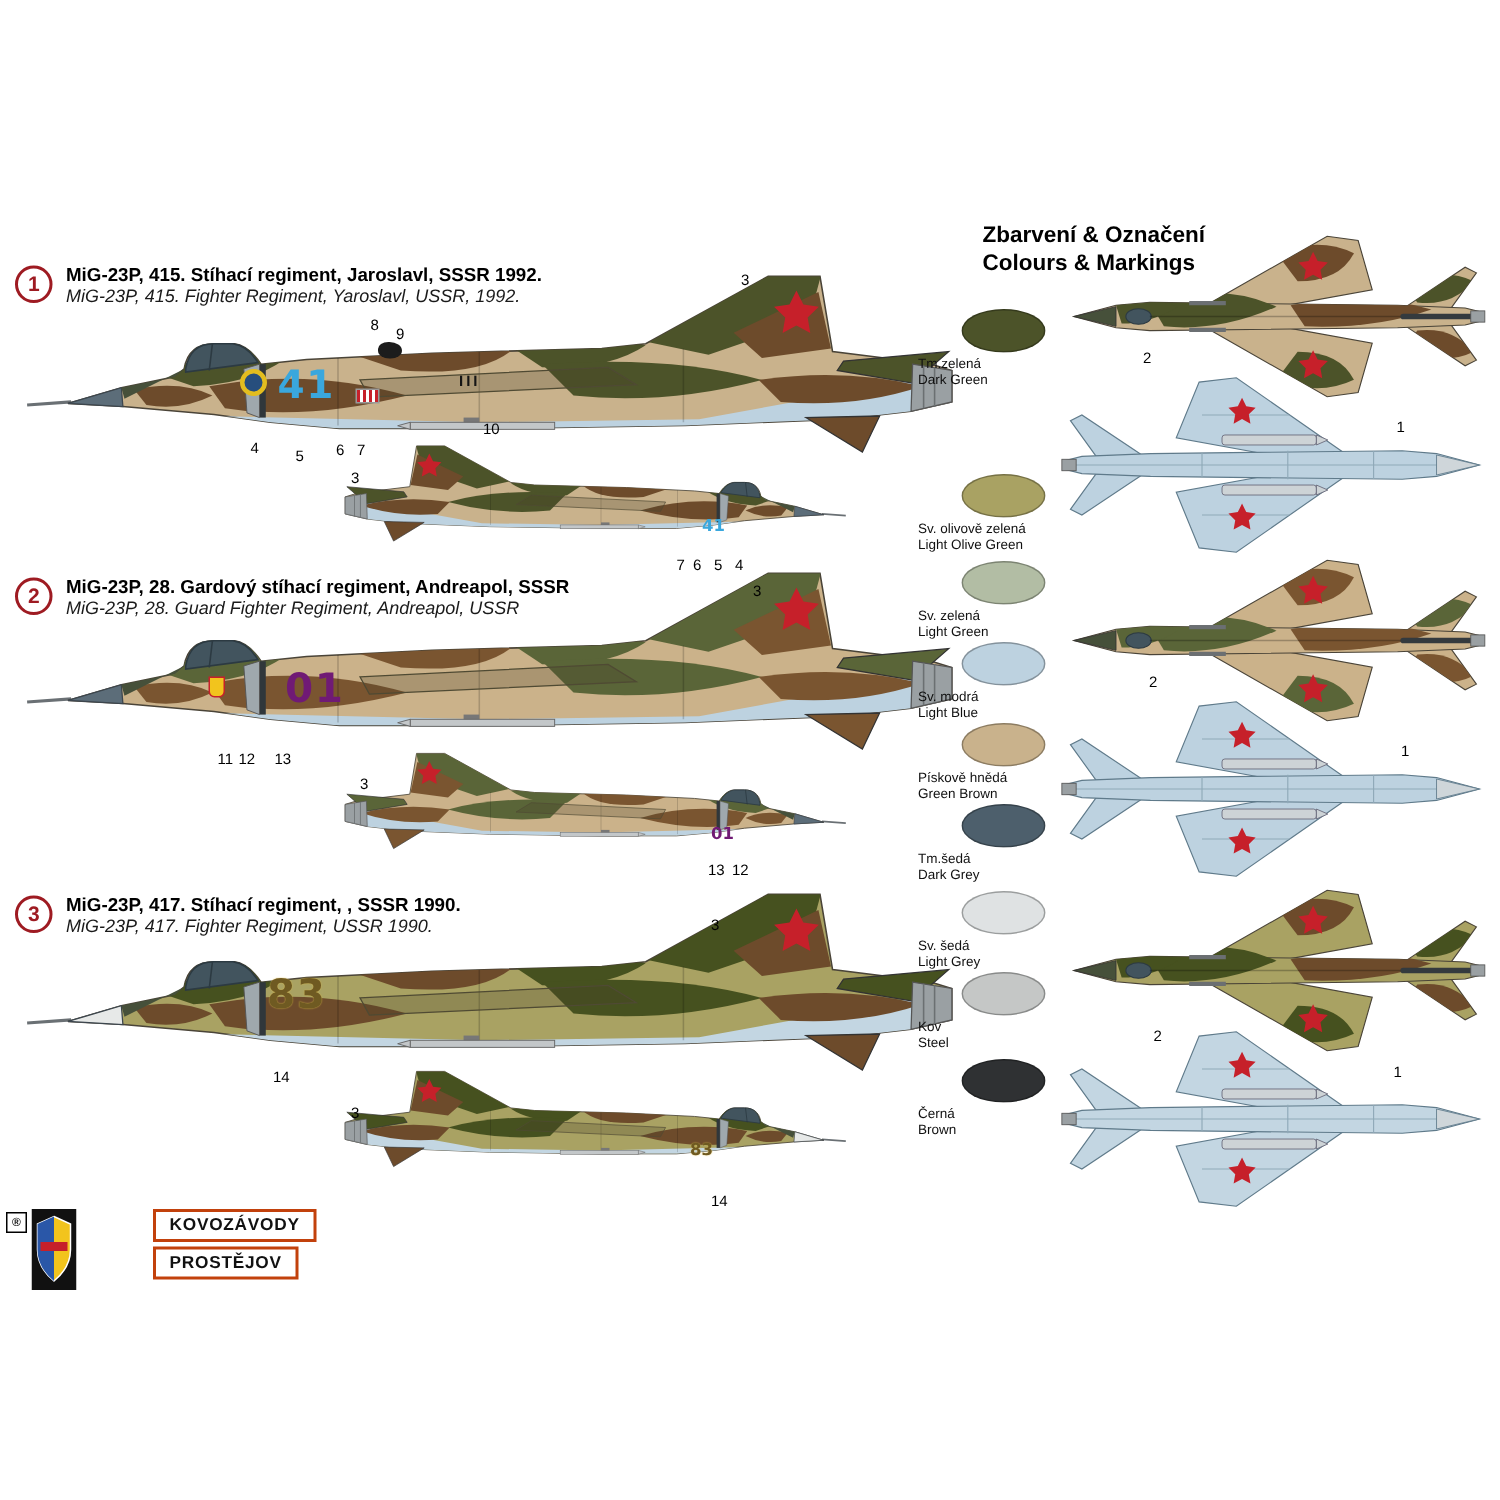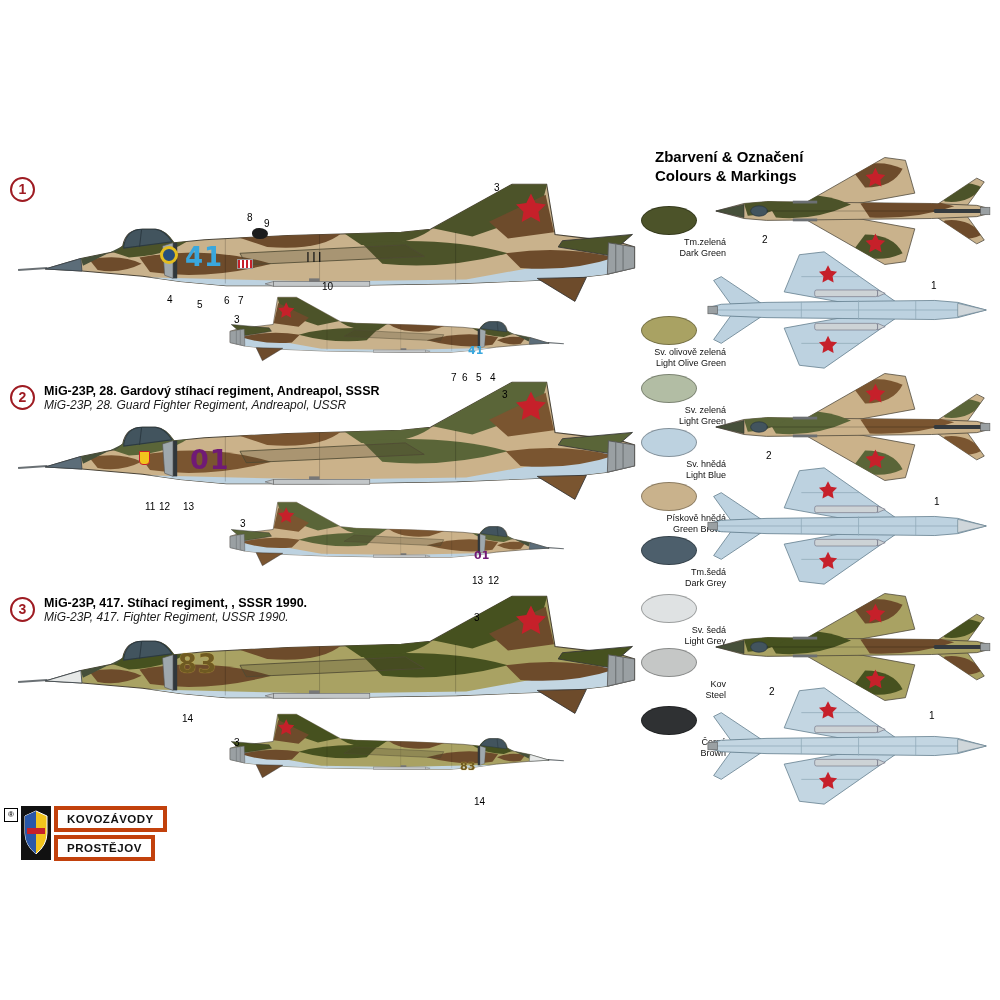--- a/index.html
+++ b/index.html
@@ -12,40 +12,40 @@
   .t1{font-weight:bold;font-size:12.5px;line-height:14px;color:#000;}
   .t2{font-style:italic;font-size:12px;line-height:14px;color:#1a1a1a;}
   
   .co{position:absolute;font-size:10px;line-height:10px;color:#000;}
   
   .tailnum{position:absolute;font-family:"DejaVu Sans",sans-serif;font-weight:bold;letter-spacing:1px;}
   .n1{color:#3aa7dd;font-size:26px;}
   .n2{color:#701a75;font-size:27px;}
   .n3{color:#6f5a22;font-size:27px;text-shadow:0 0 1px #d7b74a;}
   .nsmall{font-size:11px;letter-spacing:0;}
-  .aux{position:absolute;font-weight:normal;font-size:14px;letter-spacing:2px;color:#151515;}
+  .aux{position:absolute;font-weight:bold;font-size:10px;letter-spacing:2px;color:#151515;}
   .roundel{position:absolute;width:12px;height:12px;border:3px solid #e3bd1f;border-radius:50%;background:#274e7d;}
   .crest2{position:absolute;width:9px;height:12px;background:#f2c41d;border:1.5px solid #c6202a;border-radius:0 0 4px 4px;}
   .eagle{position:absolute;width:16px;height:11px;background:#1c1c1c;border-radius:45% 55% 50% 50%;}
   .stripes{position:absolute;width:14px;height:8px;
            background:repeating-linear-gradient(90deg,#c6202a 0 2px,#ffffff 2px 4px);border:0.5px solid #999;}
   
   .col-title{position:absolute;left:655px;top:147px;font-weight:bold;font-size:15px;line-height:19px;color:#000;}
-  .swatch{position:absolute;left:612px;width:114px;text-align:right;}
+  .swatch{position:absolute;left:612px;width:114px;text-align:left;}
   .chip{display:block;margin:0 auto 2px auto;width:54px;height:27px;border-radius:50%;border:1px solid rgba(0,0,0,0.3);}
   .sw-cz,.sw-en{display:block;font-size:9px;line-height:10.5px;color:#111;}
   
   svg.place{position:absolute;overflow:visible;}
   
   .logo{position:absolute;left:4px;top:806px;display:flex;align-items:flex-start;}
   .rmark{display:inline-block;width:12px;height:12px;border:1.5px solid #000;font-size:8px;line-height:12px;
          text-align:center;font-weight:bold;margin-top:2px;background:#fff;}
   .crest{margin:0 3px;}
-  .lbox{border:4px solid #c2410c;background:#fff;font-weight:bold;font-size:11.5px;letter-spacing:0.5px;
-        padding:3px 9px;margin-bottom:3px;width:fit-content;}
+  .lbox{border:2px solid #c2410c;background:#fff;font-weight:bold;font-size:11.5px;letter-spacing:0.5px;
+        padding:3px 9px;margin-bottom:3px;width:fit-content;margin-left:48px;}
 </style>
 </head>
 <body>
 
 <div class="sheet">
 
   <svg width="0" height="0" style="position:absolute" aria-hidden="true">
     <defs>
       <g id="star">
         <polygon points="0,-10 2.94,-4.05 9.51,-3.09 4.76,1.55 5.88,8.09 0,4.9 -5.88,8.09 -4.76,1.55 -9.51,-3.09 -2.94,-4.05" fill="#c6202a"></polygon>
@@ -157,20 +157,24 @@
         <path d="M120,44 L112,47.5 L120,51 Z" fill="#cdd3d6" stroke="#667" stroke-width="0.6"></path>
         <path d="M120,79 L112,82.5 L120,86 Z" fill="#cdd3d6" stroke="#667" stroke-width="0.6"></path>
         <rect x="288" y="61" width="10" height="8" fill="#9aa0a3" stroke="#555" stroke-width="0.6"></rect>
         <use href="#star" transform="translate(172,28) scale(1)"></use>
         <use href="#star" transform="translate(172,102) scale(1)"></use>
       </symbol>
     </defs>
   </svg>
 
   <div class="circle-num" style="left:10px;top:177px">1</div>
+  <div class="hdr" style="left:44px;top:176px">
+    <div class="t1">MiG-23P, 415. Stíhací regiment, Jaroslavl, SSSR 1992.</div>
+    <div class="t2">MiG-23P, 415. Fighter Regiment, Yaroslavl, USSR, 1992.</div>
+  </div>
 
   <svg class="place" style="left:15px;top:180px;--base:#c9b28c;--g1:#4c5329;--br:#6d4b2b;--nose:#5c6d79;--belly:#bdd2e0" width="630" height="157" viewBox="0 0 600 150">
     <use href="#side-profile"></use>
   </svg>
   <span class="tailnum n1" style="left:185px;top:242px">41</span>
   <span class="aux" style="left:306px;top:249px">III</span>
   <span class="roundel" style="left:160px;top:246px"></span>
   <span class="eagle" style="left:252px;top:228px"></span>
   <span class="stripes" style="left:237px;top:259px"></span>
 
@@ -254,21 +258,21 @@
     <span class="sw-cz">Sv. olivově zelená</span>
     <span class="sw-en">Light Olive Green</span>
   </div>
   <div class="swatch" style="top:374px">
     <span class="chip" style="background: rgb(178, 189, 164);"></span>
     <span class="sw-cz">Sv. zelená</span>
     <span class="sw-en">Light Green</span>
   </div>
   <div class="swatch" style="top:428px">
     <span class="chip" style="background: rgb(189, 210, 224);"></span>
-    <span class="sw-cz">Sv. hnědá</span>
+    <span class="sw-cz">Sv. modrá</span>
     <span class="sw-en">Light Blue</span>
   </div>
   <div class="swatch" style="top:482px">
     <span class="chip" style="background: rgb(201, 178, 140);"></span>
     <span class="sw-cz">Pískově hnědá</span>
     <span class="sw-en">Green Brown</span>
   </div>
   <div class="swatch" style="top:536px">
     <span class="chip" style="background: rgb(77, 95, 108);"></span>
     <span class="sw-cz">Tm.šedá</span>

